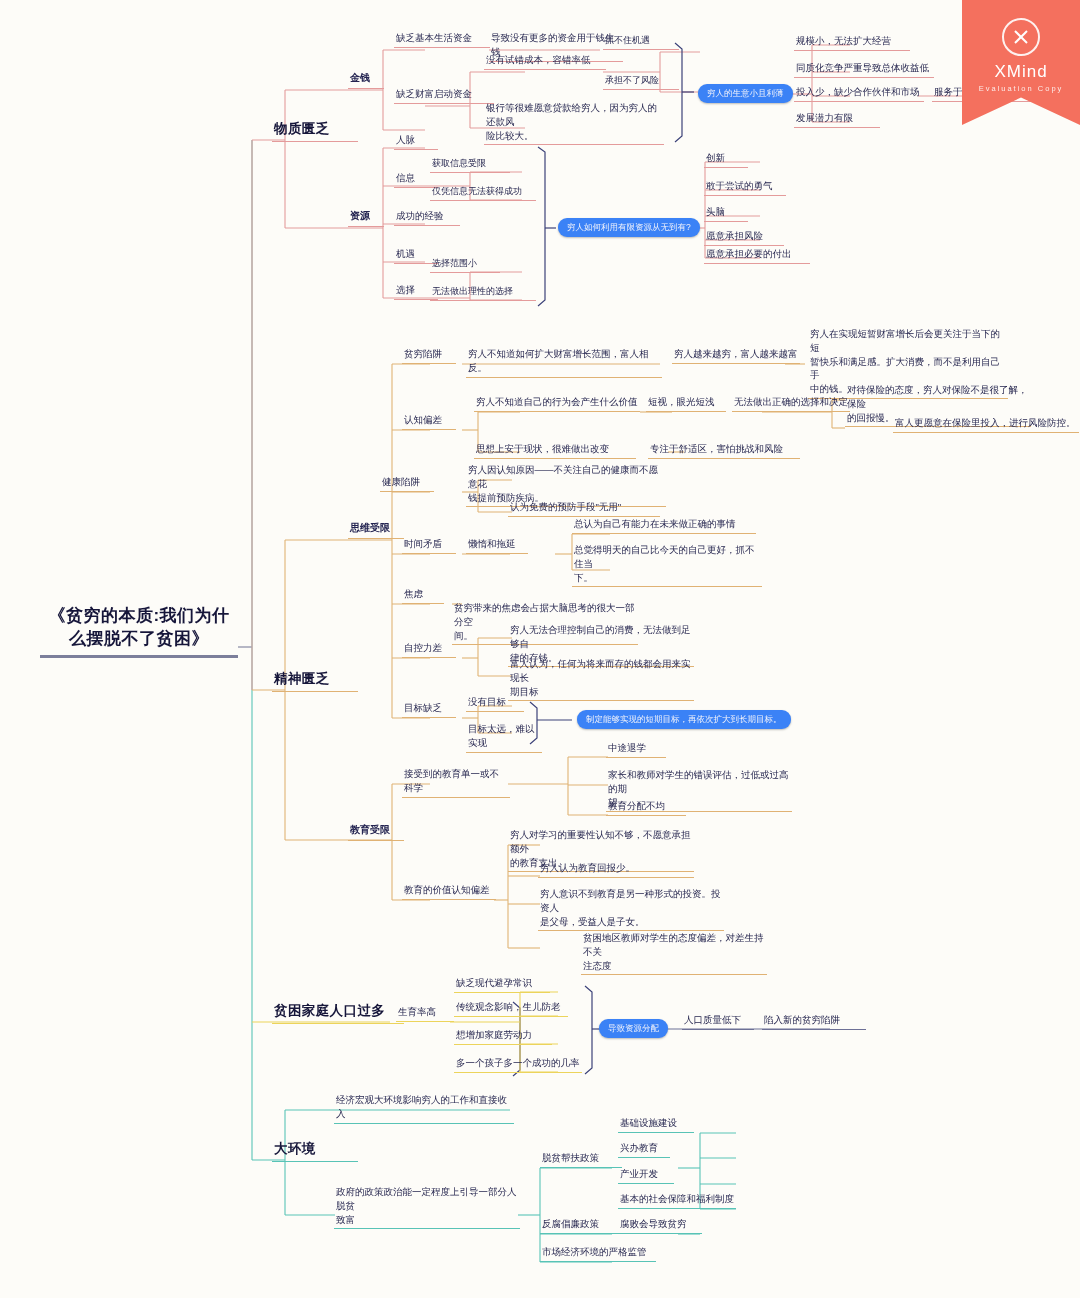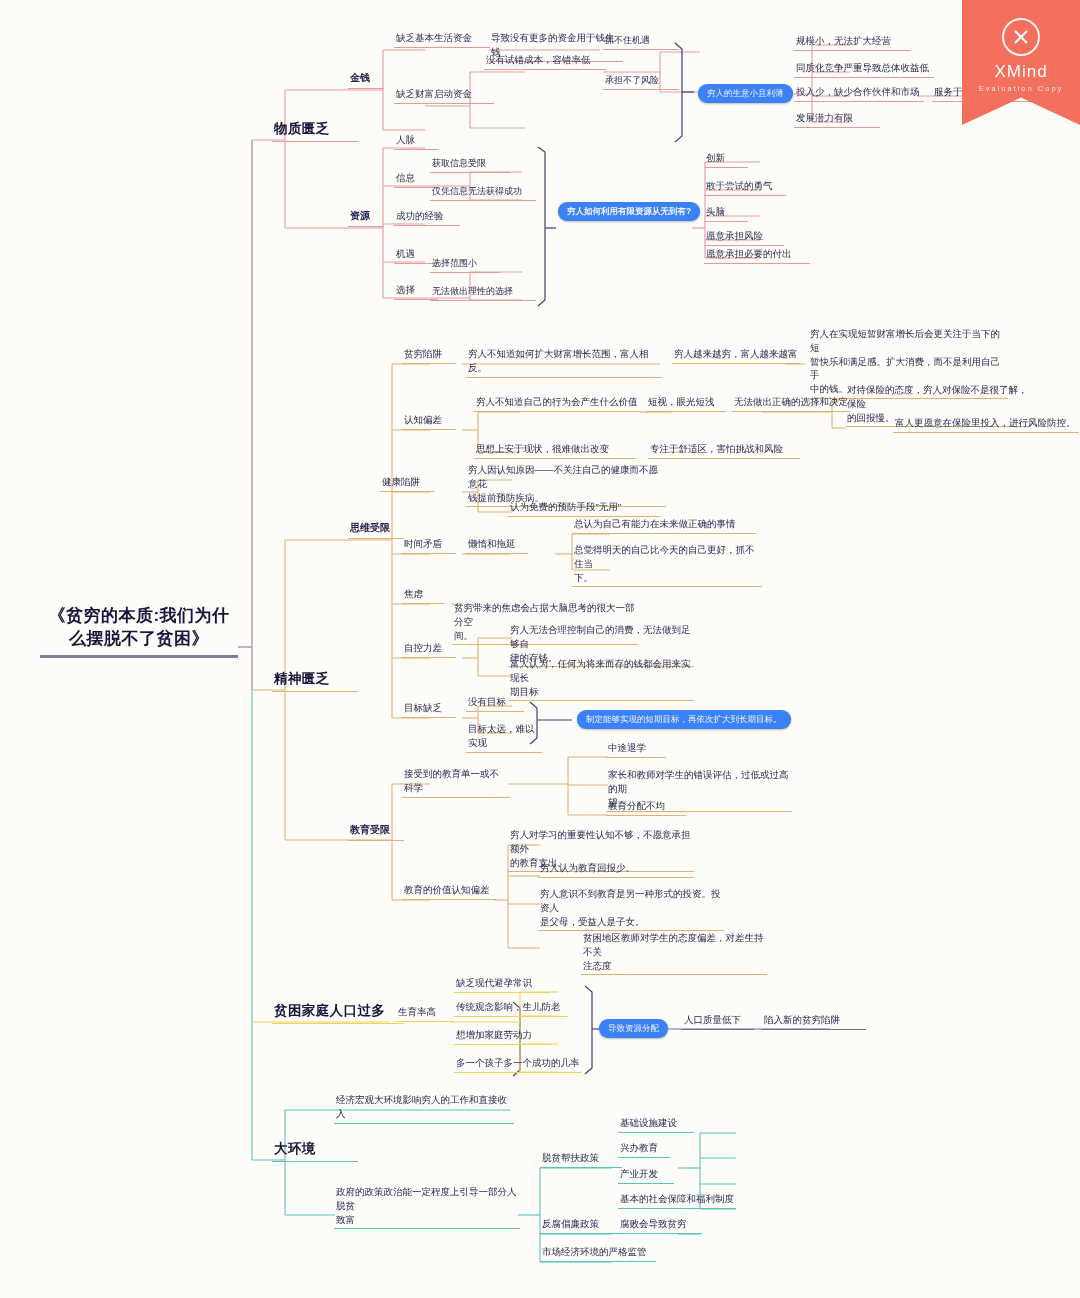--- a/index.html
+++ b/index.html
@@ -284,40 +284,42 @@
 
   <div class="node u lvl2" style="--c:#e49b9b;left:348px;top:70px;width:36px;">金钱</div>
 
   <div class="node u lvl3" style="--c:#e49b9b;left:394px;top:30px;width:96px;">缺乏基本生活资金</div>
   <div class="node u lvl3" style="--c:#e49b9b;left:489px;top:30px;width:134px;">导致没有更多的资金用于钱生钱</div>
 
   <div class="node u lvl3" style="--c:#e49b9b;left:394px;top:86px;width:100px;">缺乏财富启动资金</div>
   <div class="node u lvl3" style="--c:#e49b9b;left:484px;top:52px;width:122px;">没有试错成本，容错率低</div>
   <div class="node u lvl4" style="--c:#e49b9b;left:603px;top:33px;width:76px;">抓不住机遇</div>
   <div class="node u lvl4" style="--c:#e49b9b;left:603px;top:73px;width:76px;">承担不了风险</div>
+  <div class="node u lvl3" style="--c:#e49b9b;left:484px;top:100px;width:180px;">银行等很难愿意贷款给穷人，因为穷人的还款风
+险比较大。</div>
 
   <div class="pill" style="left:698px;top:84px;">穷人的生意小且利薄</div>
   <div class="node u lvl3" style="--c:#e49b9b;left:794px;top:33px;width:116px;">规模小，无法扩大经营</div>
   <div class="node u lvl3" style="--c:#e49b9b;left:794px;top:60px;width:140px;">同质化竞争严重导致总体收益低</div>
   <div class="node u lvl3" style="--c:#e49b9b;left:794px;top:84px;width:130px;">投入少，缺少合作伙伴和市场</div>
   <div class="node u lvl3" style="--c:#e49b9b;left:932px;top:84px;width:136px;">服务于穷人的市场正在消失</div>
   <div class="node u lvl3" style="--c:#e49b9b;left:794px;top:110px;width:86px;">发展潜力有限</div>
 
   <div class="node u lvl2" style="--c:#e49b9b;left:348px;top:208px;width:36px;">资源</div>
   <div class="node u lvl3" style="--c:#e49b9b;left:394px;top:132px;width:44px;">人脉</div>
   <div class="node u lvl3" style="--c:#e49b9b;left:394px;top:170px;width:44px;">信息</div>
   <div class="node u lvl4" style="--c:#e49b9b;left:430px;top:156px;width:80px;">获取信息受限</div>
   <div class="node u lvl4" style="--c:#e49b9b;left:430px;top:184px;width:106px;">仅凭信息无法获得成功</div>
   <div class="node u lvl3" style="--c:#e49b9b;left:394px;top:208px;width:66px;">成功的经验</div>
   <div class="node u lvl3" style="--c:#e49b9b;left:394px;top:246px;width:44px;">机遇</div>
   <div class="node u lvl3" style="--c:#e49b9b;left:394px;top:282px;width:44px;">选择</div>
   <div class="node u lvl4" style="--c:#e49b9b;left:430px;top:256px;width:70px;">选择范围小</div>
   <div class="node u lvl4" style="--c:#e49b9b;left:430px;top:284px;width:106px;">无法做出理性的选择</div>
 
-  <div class="pill" style="left:558px;top:202px;font-weight:bold;">穷人如何利用有限资源从无到有?</div>
+  <div class="pill" style="left:558px;top:218px;">穷人如何利用有限资源从无到有?</div>
   <div class="node u lvl3" style="--c:#e49b9b;left:704px;top:150px;width:44px;">创新</div>
   <div class="node u lvl3" style="--c:#e49b9b;left:704px;top:178px;width:82px;">敢于尝试的勇气</div>
   <div class="node u lvl3" style="--c:#e49b9b;left:704px;top:204px;width:44px;">头脑</div>
   <div class="node u lvl3" style="--c:#e49b9b;left:704px;top:228px;width:80px;">愿意承担风险</div>
   <div class="node u lvl3" style="--c:#e49b9b;left:704px;top:246px;width:106px;">愿意承担必要的付出</div>
 
   <div class="node u lvl1" style="--c:#e0b274;left:272px;top:668px;width:86px;">精神匮乏</div>
   <div class="node u lvl2" style="--c:#e0b274;left:348px;top:520px;width:56px;">思维受限</div>
 
   <div class="node u lvl3" style="--c:#e0b274;left:402px;top:346px;width:54px;">贫穷陷阱</div>

